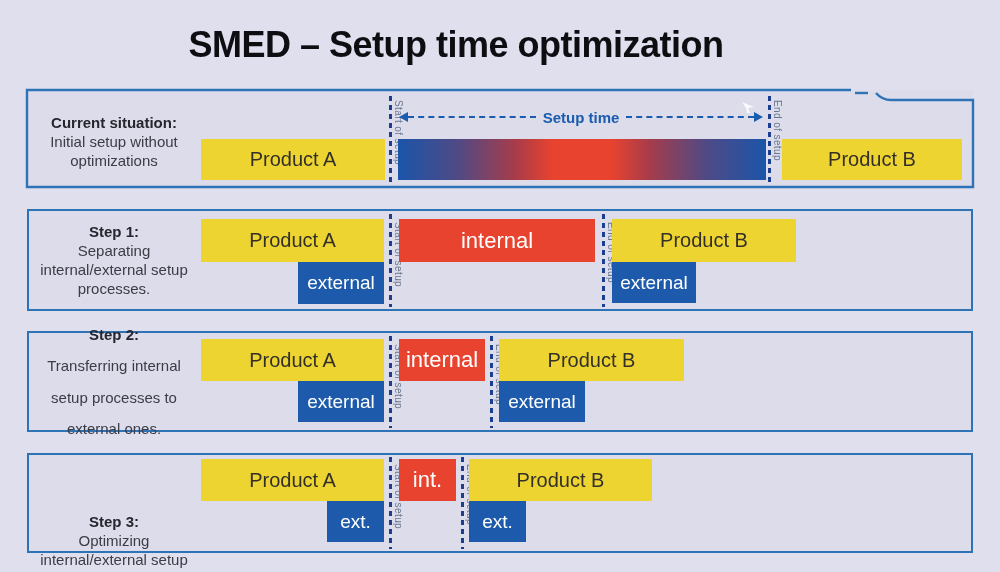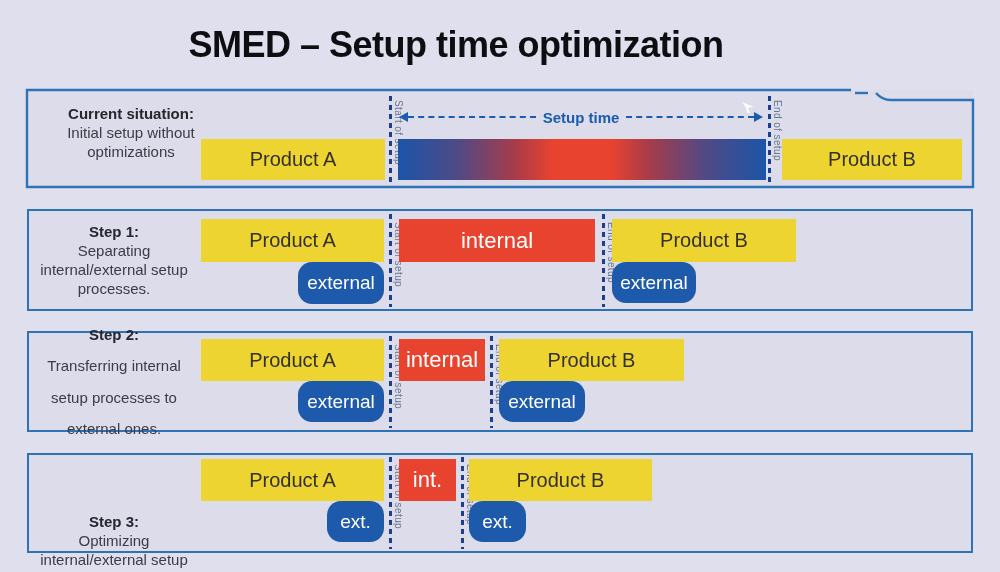--- a/index.html
+++ b/index.html
@@ -19,21 +19,21 @@
   .p1bg{position:absolute;left:27px;top:90px;width:946px;height:97px;background:var(--panel);}
   .p1svg{position:absolute;left:20px;top:83px;}
   .caption{position:absolute;left:28px;width:172px;display:flex;flex-direction:column;
            justify-content:center;text-align:center;font-size:15px;color:var(--text_body);
            line-height:1.28;}
   .caption .head{font-weight:bold;color:var(--text_dark);}
   .bar{position:absolute;display:flex;align-items:center;justify-content:center;
        font-size:20px;box-sizing:border-box;white-space:nowrap;}
   .yellow{background:var(--yellow);color:var(--bar_text_dark);}
   .red{background:var(--red);color:#fff;font-size:22px;}
-  .blue{background:var(--blue);color:#fff;font-size:19px;border-radius:14px;}
+  .blue{background:var(--blue);color:#fff;font-size:19px;}
   .grad{position:absolute;background:linear-gradient(90deg,#1b55a9 0%,#4e4a86 16%,
         #a83c49 32%,#e8432f 42%,#e8432f 58%,#a83c49 68%,#4e4a86 84%,#1b55a9 100%);}
   .vline{position:absolute;width:3px;
          background:repeating-linear-gradient(180deg,var(--navy) 0 5px,transparent 5px 9px);}
   .vtext{position:absolute;writing-mode:vertical-rl;font-size:10px;color:var(--muted);
          letter-spacing:0.4px;white-space:nowrap;}
   .arrow{position:absolute;display:flex;align-items:center;}
   .dash{flex:1;height:0;border-top:2px dashed var(--accent);}
   .alabel{font-size:15px;font-weight:bold;color:var(--accent);margin:0 7px;white-space:nowrap;}
   .tri-l{width:0;height:0;border:5px solid transparent;border-left:0;
@@ -47,21 +47,21 @@
 <div class="canvas">
 
   <div class="title">SMED – Setup time optimization</div>
 
   <div class="p1bg"></div>
   <svg class="p1svg" width="958" height="110" viewBox="0 0 958 110">
     <path d="M 831 7 L 7 7 L 7 104 L 953 104 L 953 17 L 871 17 Q 862 17 856 10" fill="none" stroke="#2e73b6" stroke-width="2.4"></path>
     <path d="M 835 10 L 848 10" fill="none" stroke="#2e73b6" stroke-width="2.4"></path>
   </svg>
 
-  <div class="caption" style="top:84px;height:97px;padding-left:17px;">
+  <div class="caption" style="top:93px;height:97px;">
     <div class="head">Current situation:</div>
     <div>Initial setup without</div>
     <div>optimizations</div>
   </div>
 
   <div class="bar yellow" style="left:201px;top:139px;width:184px;height:41px;">Product A</div>
 
   <div class="vline" style="left:389px;top:96px;height:88px;"></div>
   <div class="vtext" style="left:393px;top:100px;">Start of setup</div>
 

